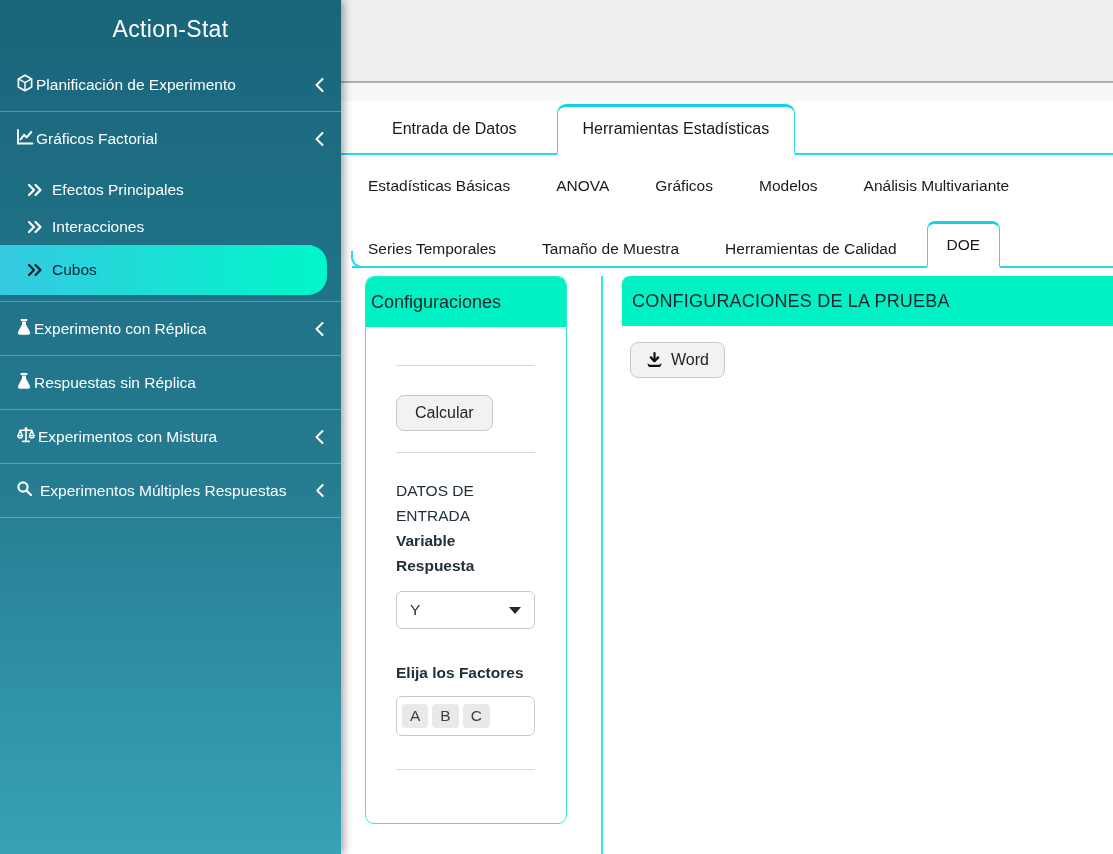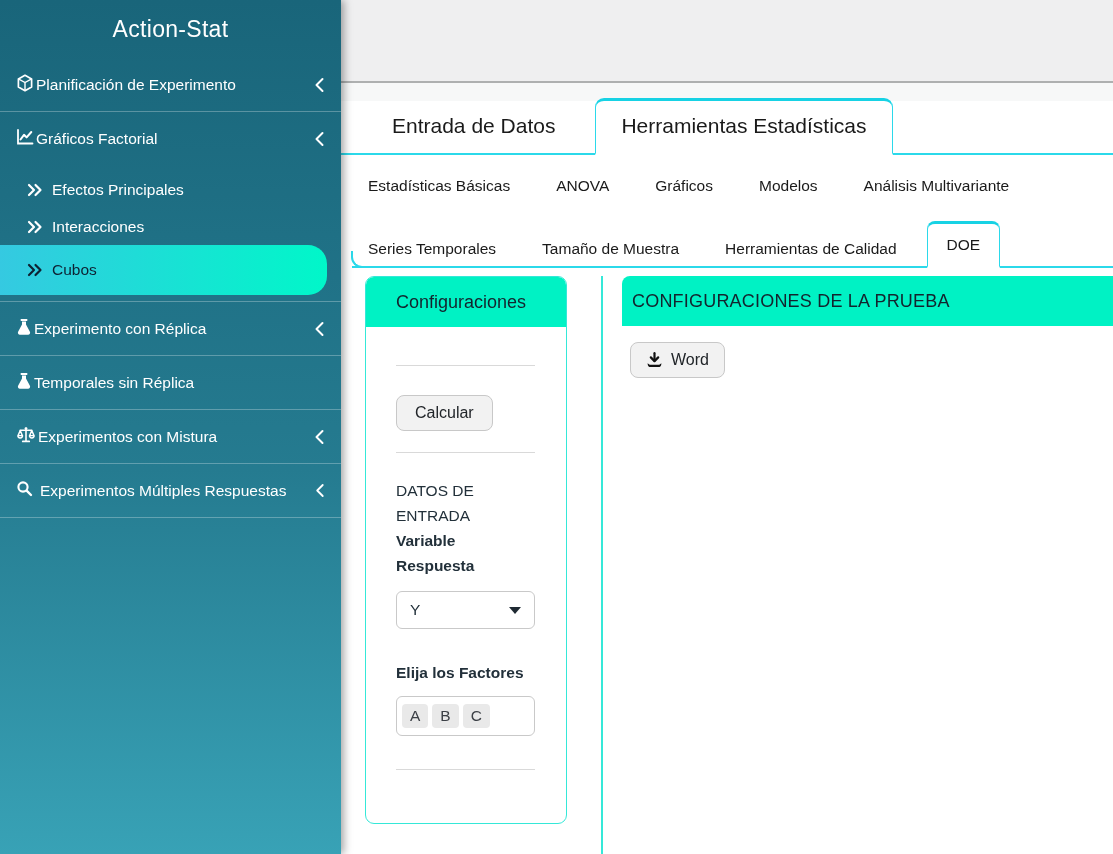--- a/index.html
+++ b/index.html
@@ -28,21 +28,21 @@
   .dchev { display:inline-flex; }
 
   
   .main { flex:1; display:flex; flex-direction:column; background:#fff; min-width:0; }
   .band1 { height:83px; background:#efeff0; border-bottom:2px solid #aeb0b0; }
   .band2 { height:18px; background:#f7f8f8; }
 
   
   .nav1 { display:flex; align-items:flex-end; padding-left:11px; height:54px;
     border-bottom:2px solid #2bd9ea; position:relative; }
-  .tab1 { font-size:21px; color:#1a1a1a; padding:15px 40px; cursor:pointer;
+  .tab1 { font-size:16px; color:#1a1a1a; padding:15px 40px; cursor:pointer;
     background:transparent; border:none; }
   .tab1.active { background:#fff; border:1px solid #2bd9ea; border-top:3px solid #17d2e4;
     border-bottom:2px solid #fff; border-radius:9px 9px 0 0; margin-bottom:-2px;
     padding:13px 25px 15px 25px; }
 
   
   .nav2 { display:flex; flex-wrap:wrap; align-items:flex-end; column-gap:14px; row-gap:18px;
     margin:14px 0 0 11px; border-bottom:2px solid #2bd9ea; position:relative;
     padding-right:4px; }
   .nav2::before { content:""; position:absolute; left:-1px; bottom:-2px; width:12px; height:15px;
@@ -53,21 +53,21 @@
   .tab2.active { background:#fff; border:1px solid #2bd9ea; border-top:3px solid #17d2e4;
     border-bottom:2px solid #fff; border-radius:8px 8px 0 0; margin-bottom:-2px;
     padding:12px 19px 12px 19px; }
 
   
   .content { display:flex; margin-top:8px; padding-left:24px; flex:1; min-height:0; }
   .panel-hdr-green { background:#00f2c4; color:#13242e; font-size:18px;
     height:50px; display:flex; align-items:center; }
   .cfg { width:202px; min-width:202px; height:548px; border:1.5px solid #35e8d8;
     border-radius:9px; background:#fff; overflow:hidden; }
-  .cfg-hdr { border-radius:7px 7px 0 0; padding-left:30px; }
+  .cfg-hdr { border-radius:7px 7px 0 0; padding-left:5px; }
   .cfg-body { padding:0 31px 0 30px; }
   .hr { border:none; border-top:1px solid #d9d9d9; height:0; }
   .hr1 { margin-top:38px; } .hr2 { margin-top:21px; } .hr3 { margin-top:33px; }
   .btn { display:inline-flex; align-items:center; gap:8px; background:#f2f2f2;
     border:1px solid #c8c8c8; border-radius:8px; font-size:16px; color:#212529;
     cursor:pointer; font-family:inherit; }
   .btn-calc { margin-top:29px; padding:8px 18px; }
   .lbl { font-size:15.5px; line-height:25px; color:#22303a; }
   .lbl-plain { margin-top:25px; font-weight:400; }
   .lbl-bold { font-weight:bold; }
@@ -165,21 +165,21 @@
           </span>
       </div>
     </div>
 
     <div class="sb-group">
       <div class="sb-item">
         <span><svg width="16" height="18" viewBox="0 0 16 18">
               <rect x="4.6" y="1" width="6.8" height="1.9" rx=".6" fill="#fff"></rect>
               <path d="M6 3.4h4v3l3.9 7.4c.7 1.3-.3 2.9-1.8 2.9H3.9c-1.5 0-2.5-1.6-1.8-2.9L6 6.4z" fill="#fff"></path>
             </svg></span>
-        <span>Temporales sin Réplica</span>
+        <span>Respuestas sin Réplica</span>
       </div>
     </div>
 
     <div class="sb-group">
       <div class="sb-item">
         <span><svg width="20" height="18" viewBox="0 0 20 18">
               <path d="M10 2.2v12.6M4.2 4.2h11.6" fill="none" stroke="#fff" stroke-width="1.6" stroke-linecap="round"></path>
               <circle cx="10" cy="2.6" r="1.4" fill="#fff"></circle>
               <path d="M4.2 4.6 2 9.6h4.4zM1.8 9.6a2.4 2.4 0 0 0 4.8 0" fill="none" stroke="#fff" stroke-width="1.4" stroke-linejoin="round"></path>
               <path d="M15.8 4.6l-2.2 5h4.4zM13.4 9.6a2.4 2.4 0 0 0 4.8 0" fill="none" stroke="#fff" stroke-width="1.4" stroke-linejoin="round"></path>

